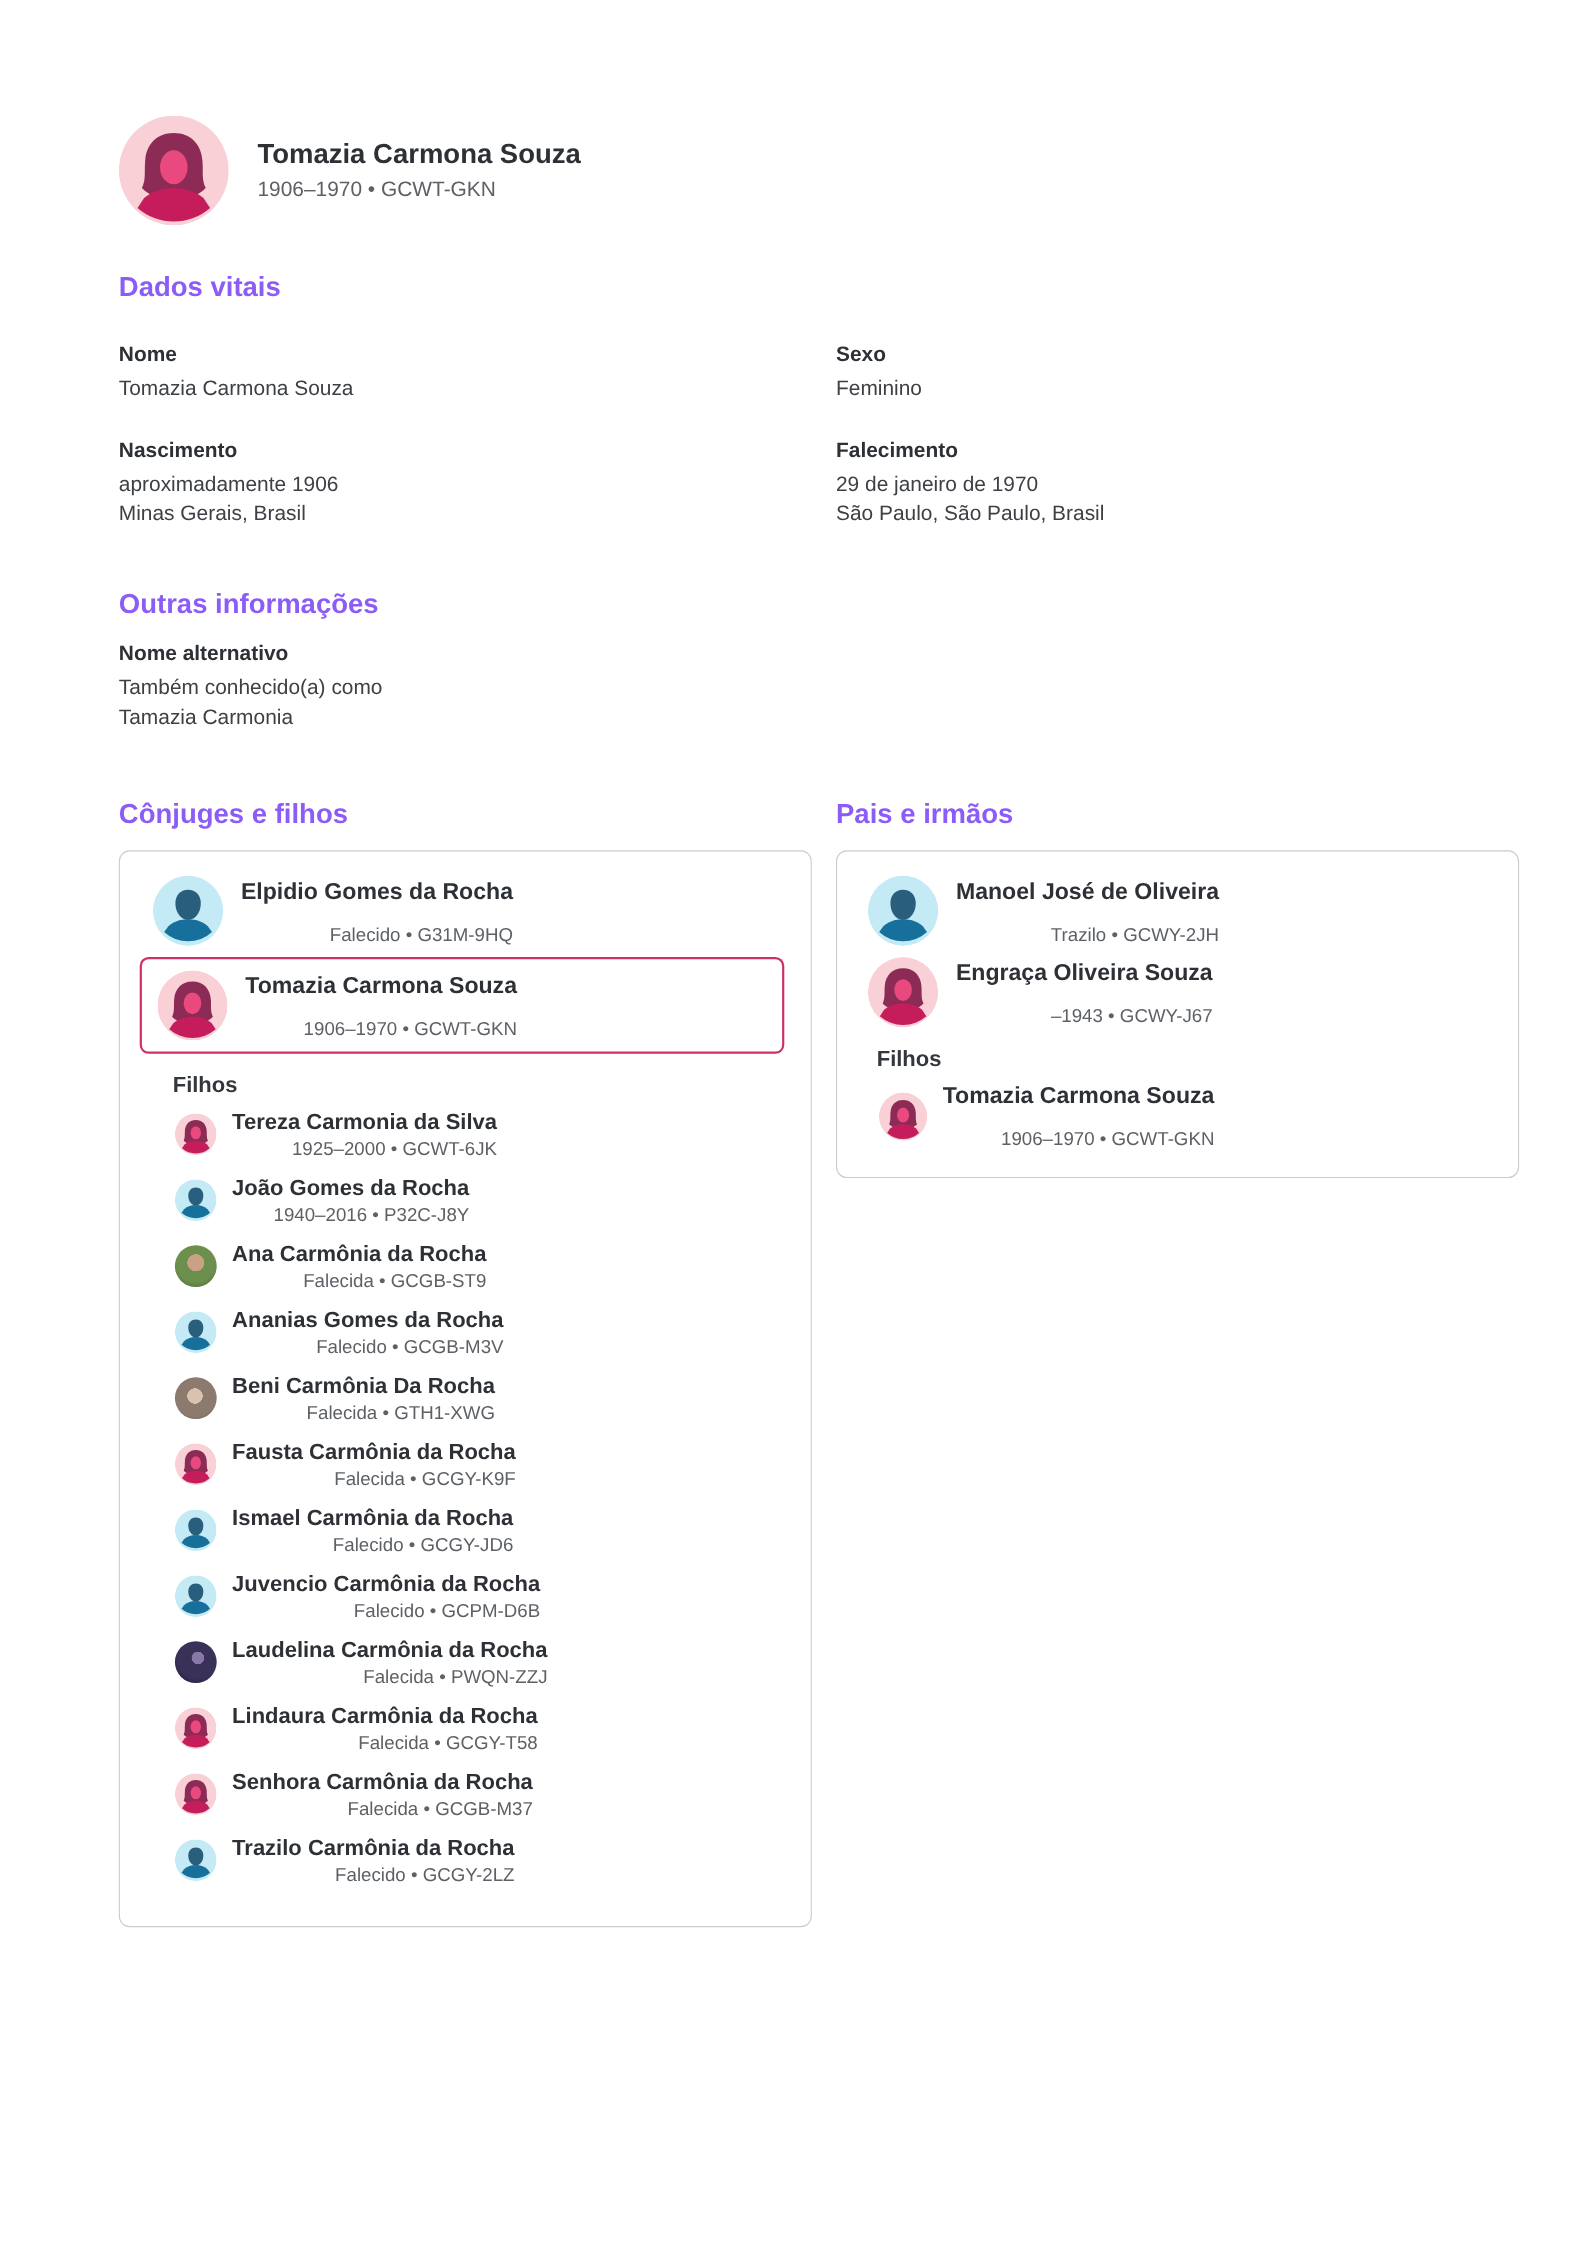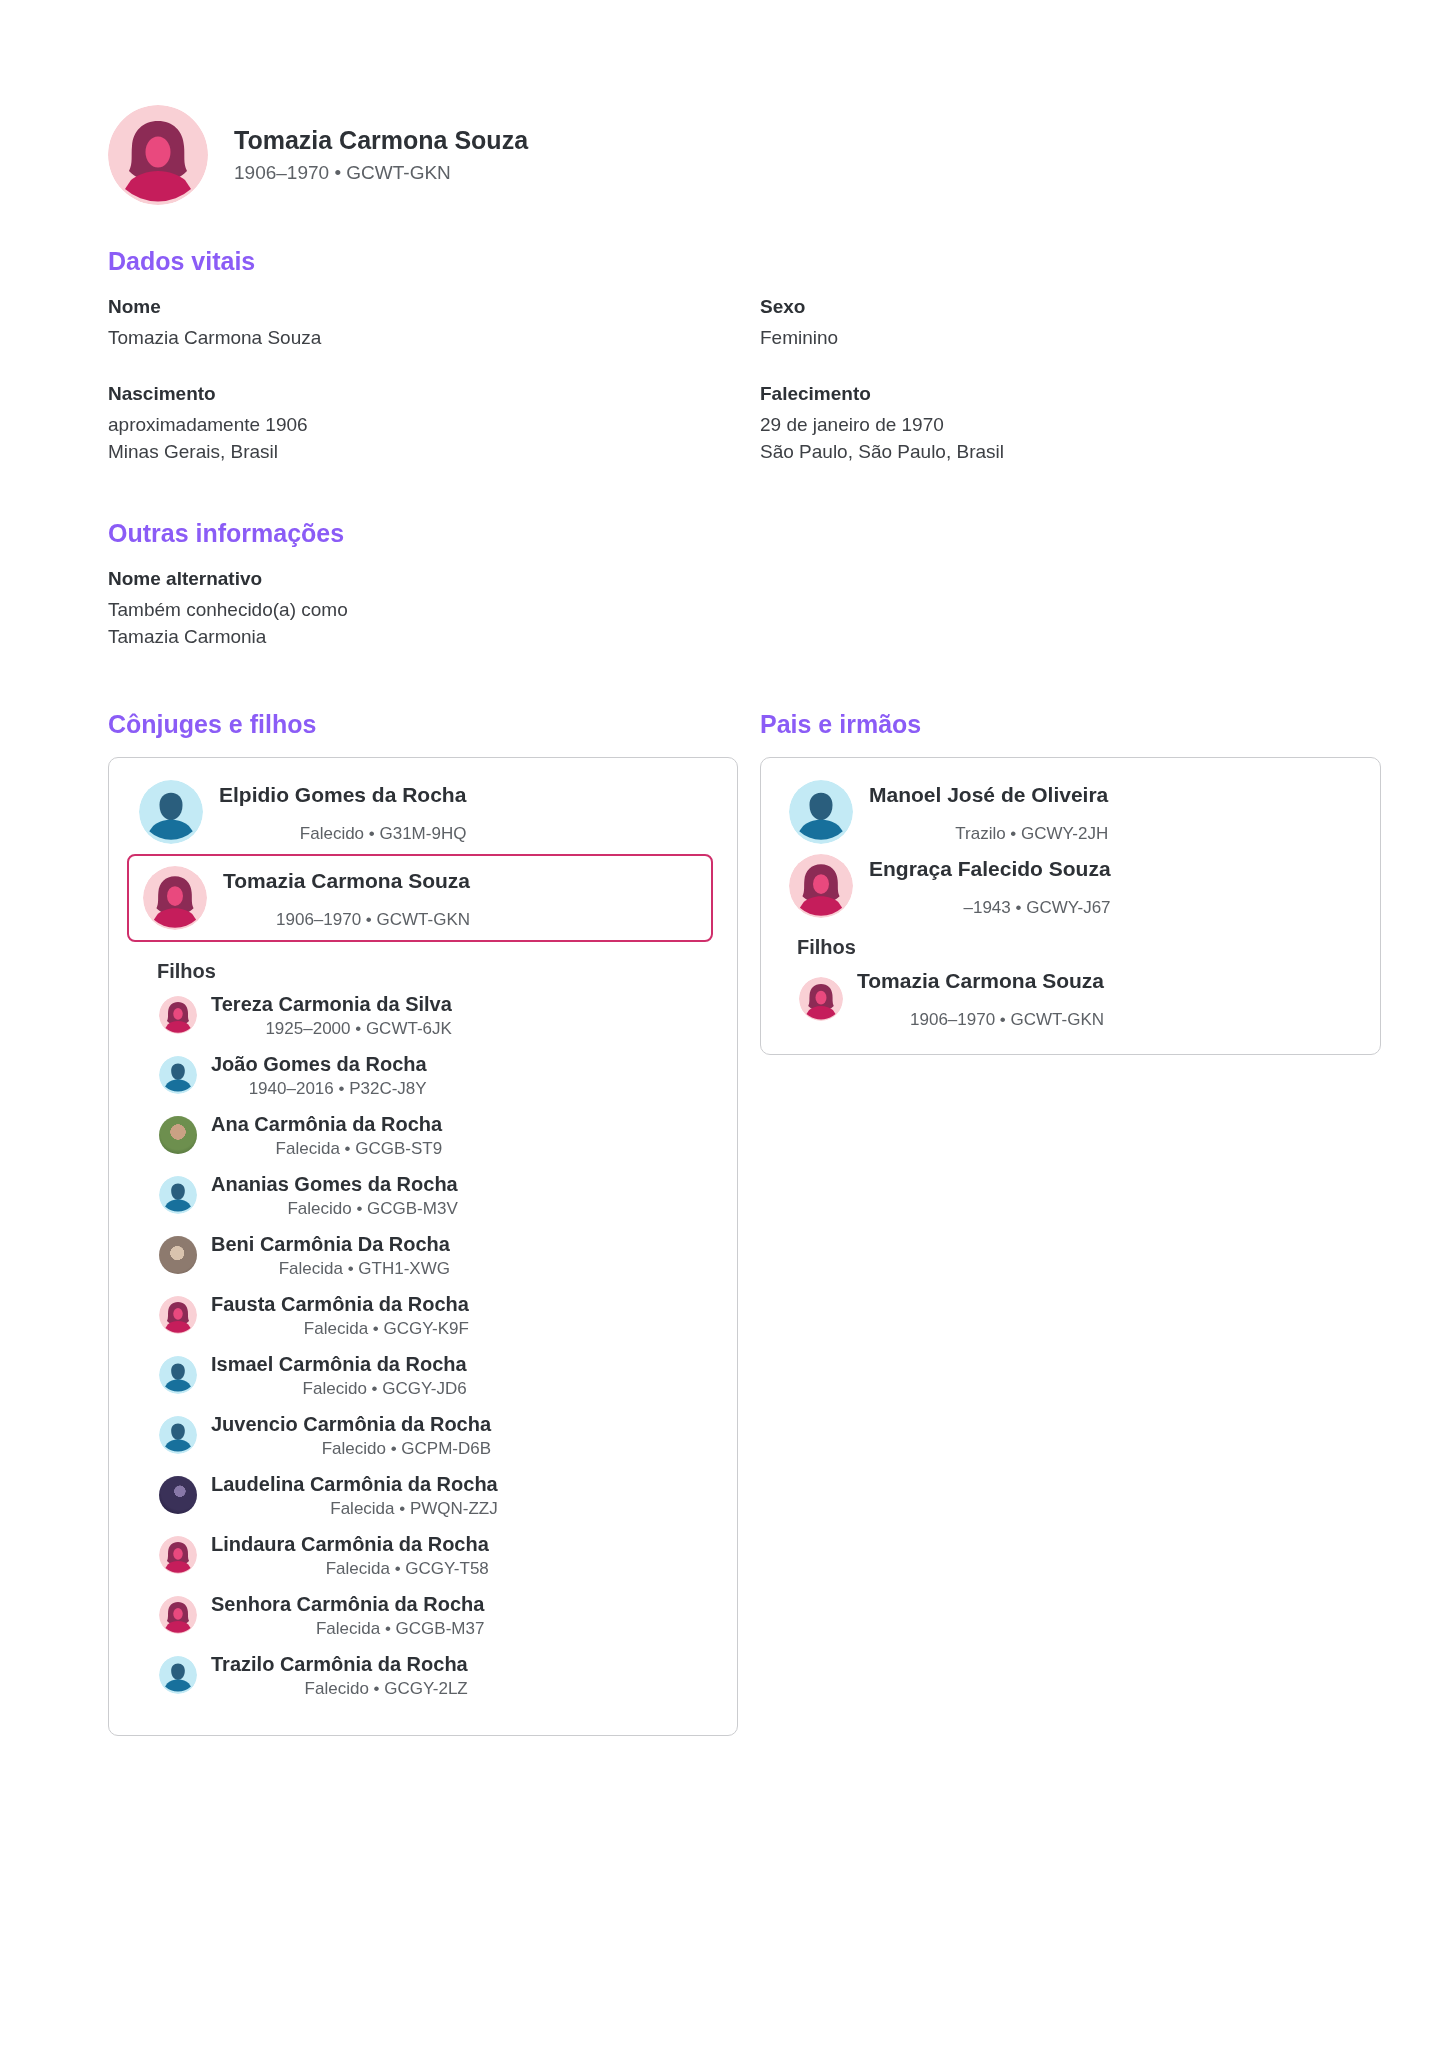--- a/index.html
+++ b/index.html
@@ -23,21 +23,21 @@
   .av-sm { width: 38px; height: 38px; }
   .profile-name { font-size: 25px; font-weight: bold; color: #2d3136; }
   .profile-sub { font-size: 19px; color: #5d6166; margin-top: 7px; }
 
   
   h2.section-title { font-size: 25px; font-weight: bold; color: #8b5cf6; }
 
   
   .vitals { margin-top: 42px; }
   .vitals-grid {
-    margin-top: 20px;
+    margin-top: 36px;
     display: grid;
     grid-template-columns: 652px 1fr;
     row-gap: 32px;
   }
   .field-label { font-size: 19px; font-weight: bold; color: #2d3136; margin-bottom: 6px; }
   .field-line { font-size: 19px; line-height: 27px; color: #3d4045; }
 
   
   .other-info { margin-top: 54px; }
   .other-info .field-label { margin-top: 20px; }
@@ -335,21 +335,21 @@
           </div>
         </div>
 
         <div class="person-row">
           <span class="avatar av-lg">
             <svg viewBox="0 0 100 100">
                 <use href="#sym-female"></use>
               </svg>
           </span>
           <div>
-            <div class="person-name">Engraça Falecido Souza</div>
+            <div class="person-name">Engraça Oliveira Souza</div>
             <div class="person-detail">–1943 • GCWY-J67</div>
           </div>
         </div>
 
         <div class="children-label">Filhos</div>
 
         <div class="person-row sibling-row">
           <span class="avatar av-md">
             <svg viewBox="0 0 100 100">
                 <use href="#sym-female"></use>

